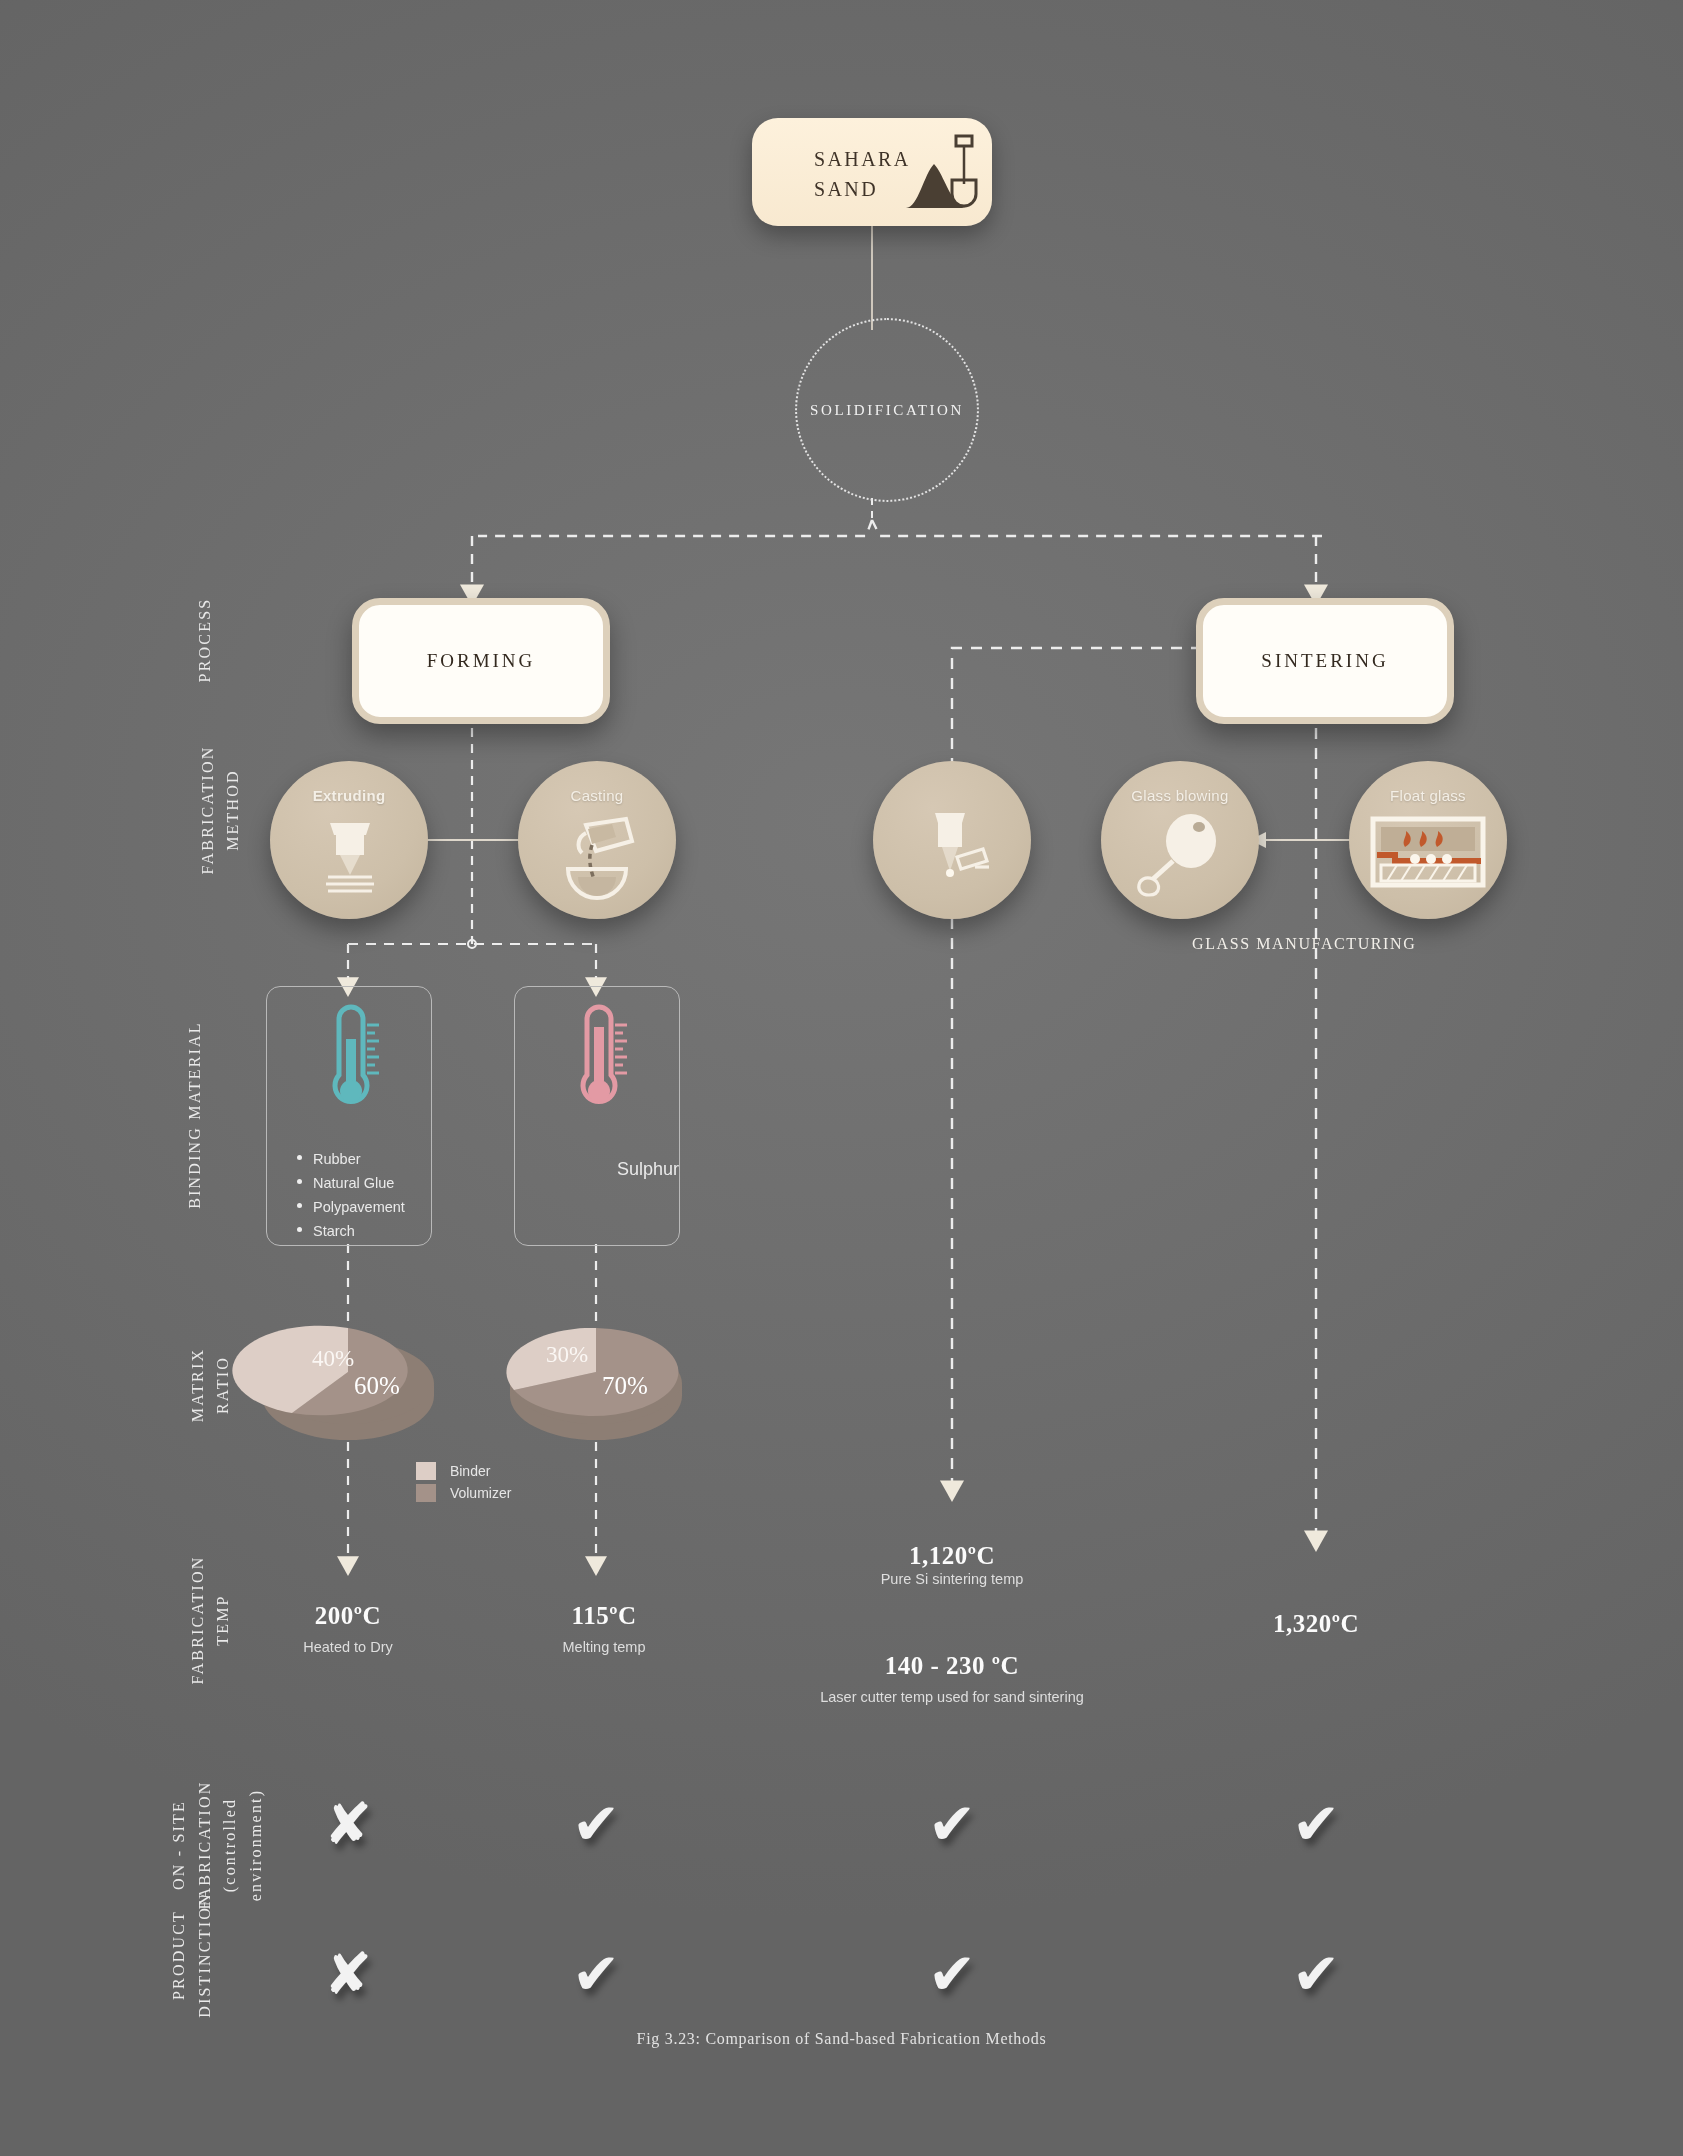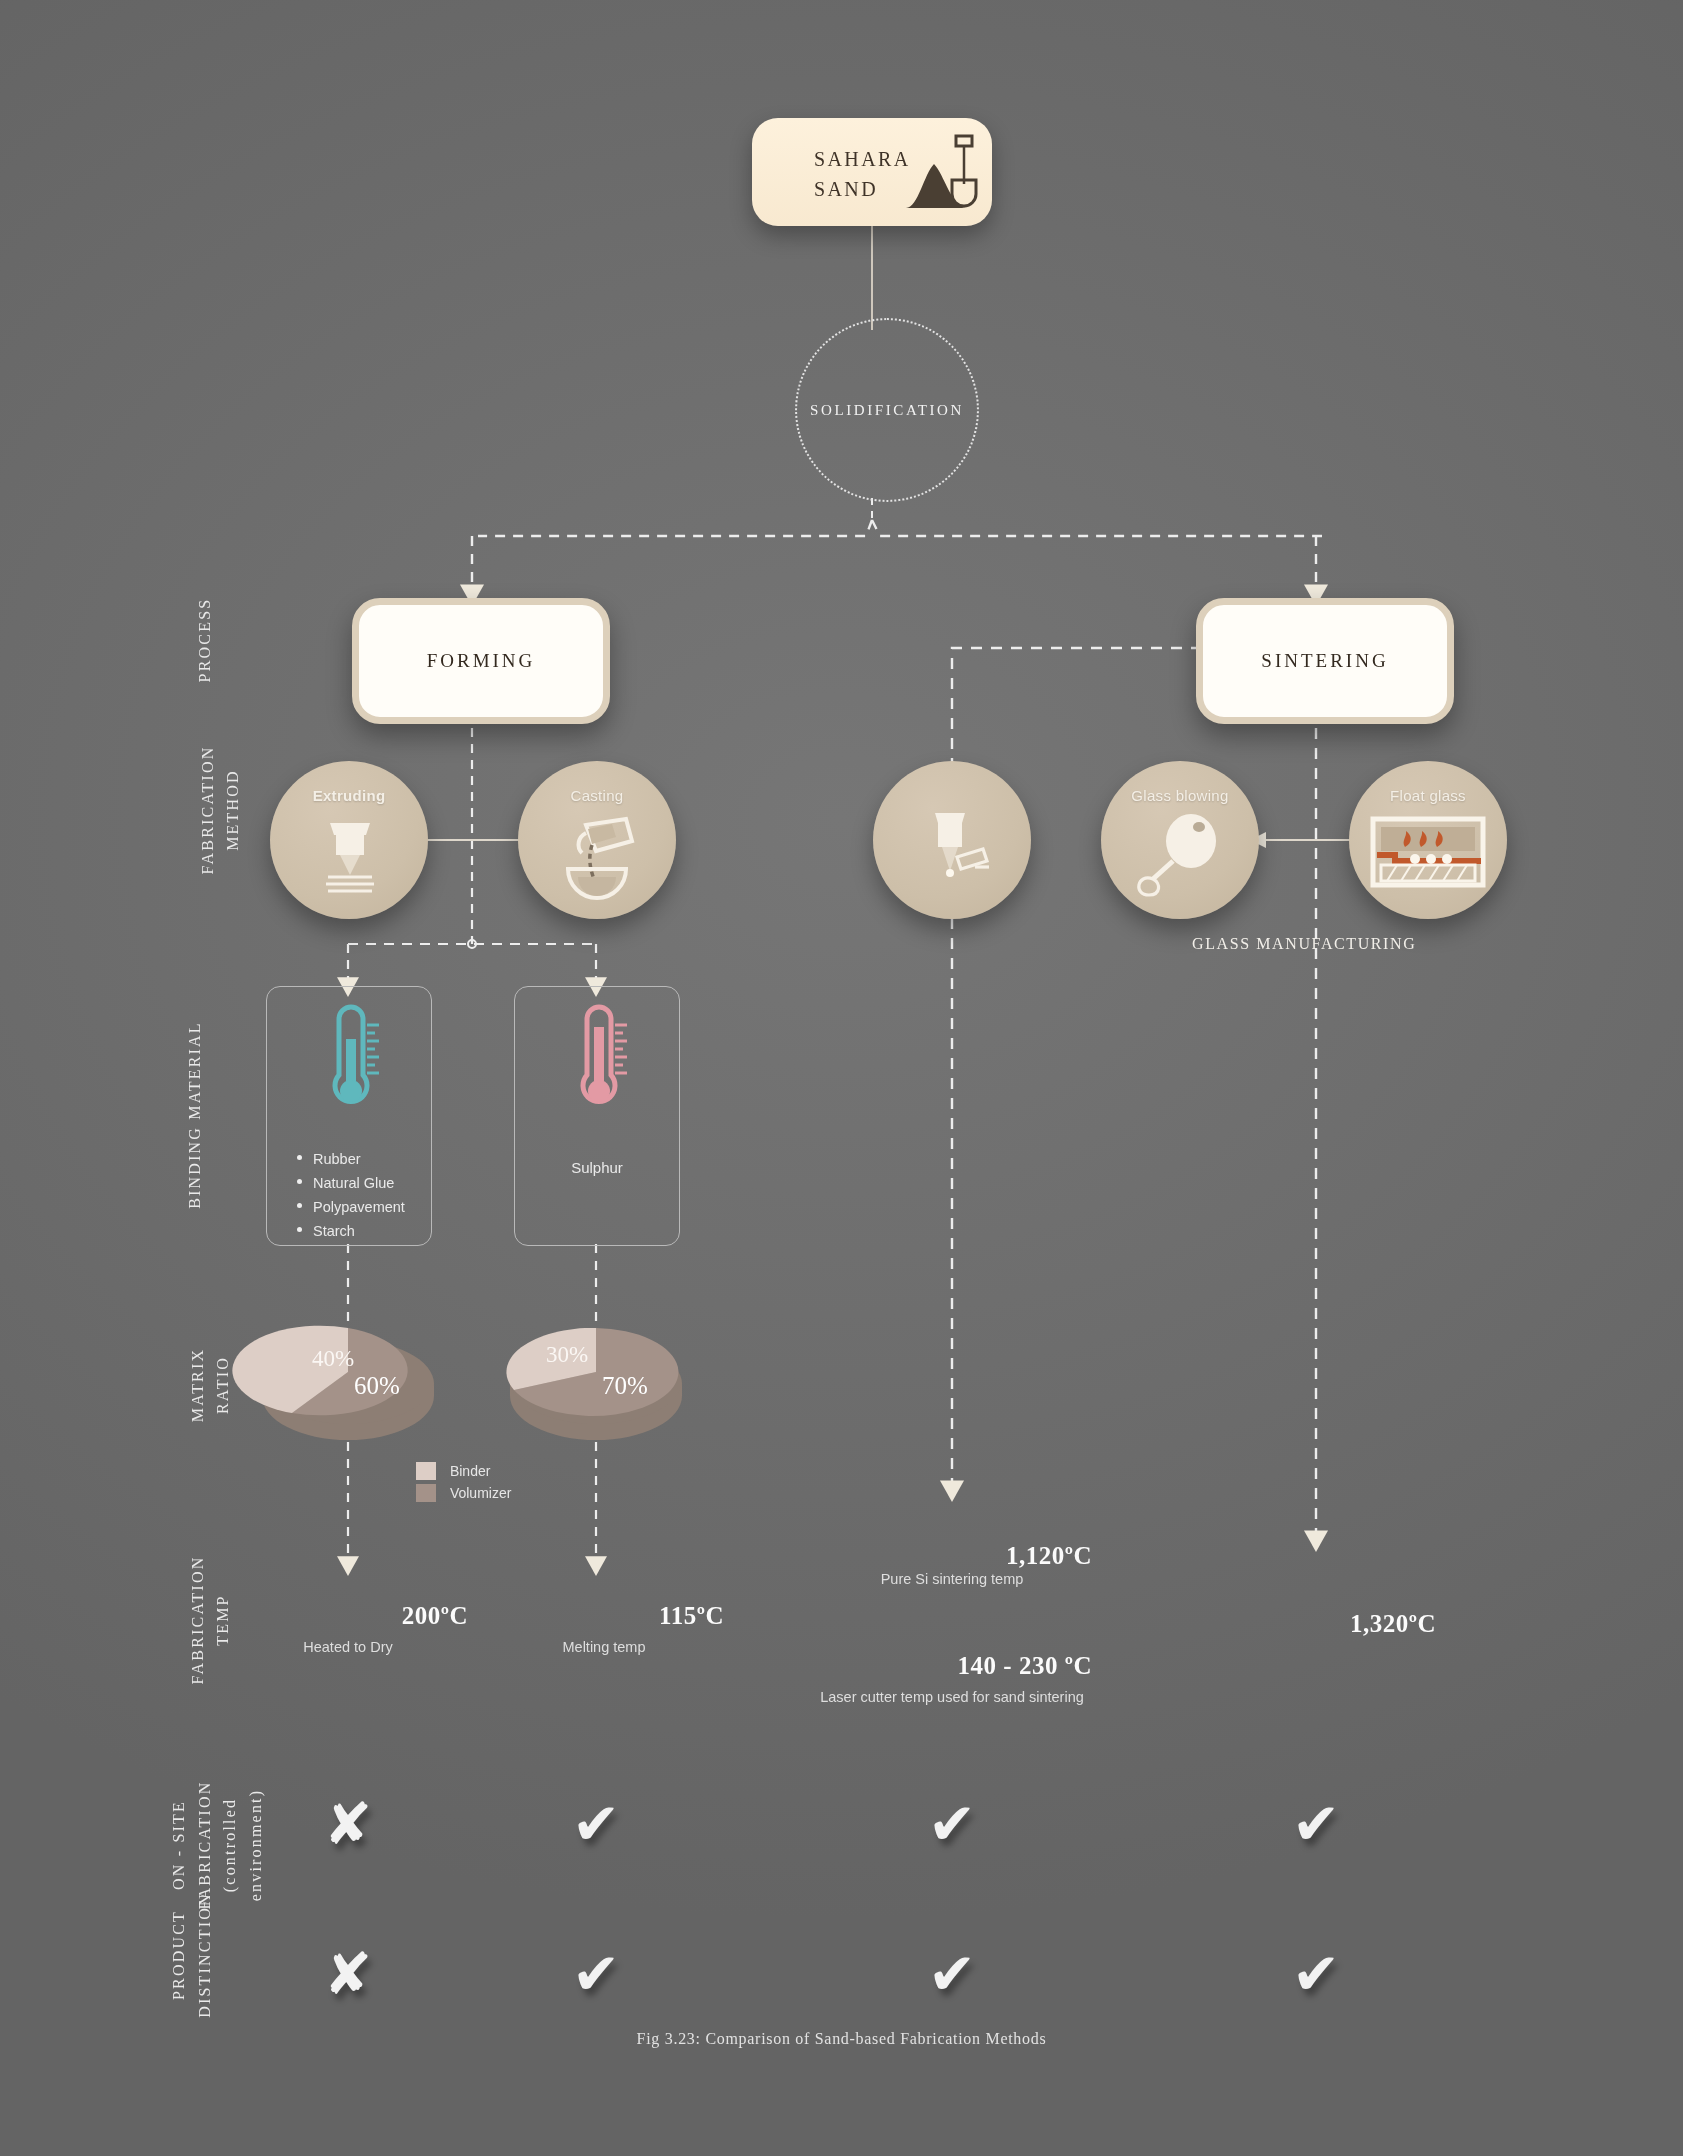--- a/index.html
+++ b/index.html
@@ -88,30 +88,30 @@
     position:absolute;left:16px;top:148px;
     color:#eaeaea;font-size:14.5px;line-height:1.66;
     list-style:none;margin:12px;padding:0;
   }
   .bullets li{position:relative;padding-left:18px;white-space:nowrap;}
   .bullets li:before{
     content:"";position:absolute;left:2px;top:8px;
     width:5px;height:5px;border-radius:50%;background:#efefef;
   }
   .sulphur{
-    position:absolute;left:0;right:0;top:172px;text-align:center;
-    color:#eaeaea;font-size:15px;
+    position:absolute;left:0;right:0;top:172px;text-align:right;
+    color:#eaeaea;font-size:18px;
   }
   
   .pielegend{font-size:14px;color:#e6e6e6;line-height:22px;}
   .swatch{display:inline-block;width:20px;height:18px;vertical-align:-4px;margin-right:10px;}
   
   .tbig{
     font-family:"Liberation Serif",serif;font-weight:bold;
-    font-size:25px;color:#fbfbfb;letter-spacing:.5px;text-align:right;white-space:nowrap;
+    font-size:25px;color:#fbfbfb;letter-spacing:.5px;text-align:center;white-space:nowrap;
   }
   .tsub{
     font-size:14.5px;color:#dedede;text-align:center;line-height:1.35;
   }
   
   .mark{
     font-size:58px;color:#f2f2f2;text-align:center;line-height:1;
     font-family:"DejaVu Sans",sans-serif;
     text-shadow:4px 7px 6px rgba(0,0,0,.34);
   }

